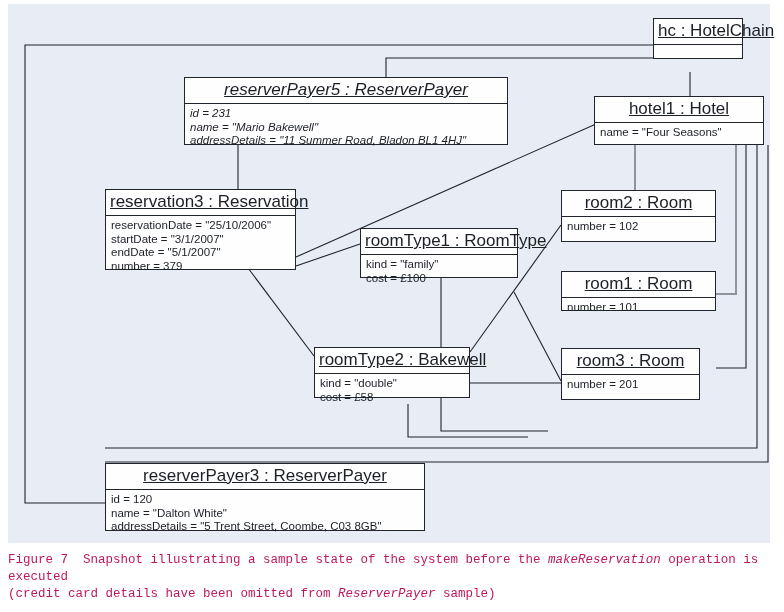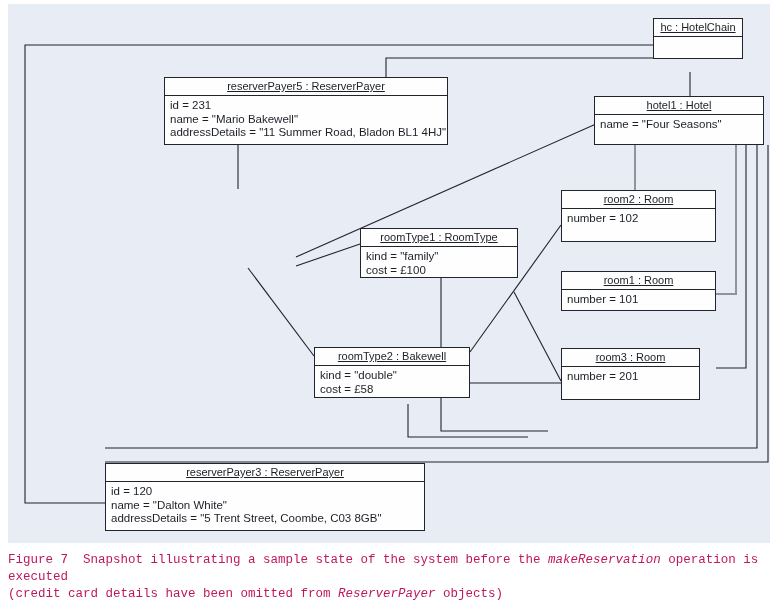--- a/index.html
+++ b/index.html
@@ -42,21 +42,21 @@
     position: absolute;
     background: #fefefe;
     border: 1px solid #20242c;
     box-sizing: border-box;
     font-family: "Liberation Sans", sans-serif;
   }
   .obj .hdr {
     text-align: center;
     border-bottom: 1px solid #20242c;
     padding: 2px 4px 3px 4px;
-    font-size: 11px;
+    font-size: 17px;
     color: #1b1f26;
     white-space: nowrap;
   }
   .obj .hdr span {
     text-decoration: underline;
   }
   .obj .body {
     padding: 3px 5px 4px 5px;
     font-size: 11.5px;
     line-height: 13.5px;
@@ -135,31 +135,42 @@
 
     <div class="obj" style="left:586px; top:92px; width:170px; height:49px;">
       <div class="hdr">
         <span>hotel1 : Hotel</span>
       </div>
       <div class="body">
         <div>name = "Four Seasons"</div>
       </div>
     </div>
 
-    <div class="obj" style="left:156px; top:73px; width:284px; height:68px;">
+    <div class="obj" style="left:176px; top:73px; width:324px; height:68px;font-style:italic;">
       <div class="hdr">
         <span>reserverPayer5 : ReserverPayer</span>
       </div>
       <div class="body">
         <div>id = 231</div>
         <div>name = "Mario Bakewell"</div>
         <div>addressDetails = "11 Summer Road, Bladon BL1 4HJ"</div>
       </div>
     </div>
 
+    <div class="obj" style="left:97px; top:185px; width:191px; height:81px;">
+      <div class="hdr">
+        <span>reservation3 : Reservation</span>
+      </div>
+      <div class="body">
+        <div>reservationDate = "25/10/2006"</div>
+        <div>startDate = "3/1/2007"</div>
+        <div>endDate = "5/1/2007"</div>
+        <div>number = 379</div>
+      </div>
+    </div>
 
     <div class="obj" style="left:352px; top:224px; width:158px; height:50px;">
       <div class="hdr">
         <span>roomType1 : RoomType</span>
       </div>
       <div class="body">
         <div>kind = "family"</div>
         <div>cost = £100</div>
       </div>
     </div>
@@ -209,16 +220,16 @@
         <div>id = 120</div>
         <div>name = "Dalton White"</div>
         <div>addressDetails = "5 Trent Street, Coombe, C03 8GB"</div>
       </div>
     </div>
 
   </div>
 
   <div id="caption">
     <div><span>Figure 7</span><span>&nbsp; </span><span>Snapshot illustrating a sample state of the system before the </span><i>makeReservation</i><span> operation is executed</span></div>
-    <div><span>(credit card details have been omitted from </span><i>ReserverPayer</i><span> objects)</span></div>
+    <div><span>(credit card details have been omitted from </span><i>ReserverPayer</i><span> sample)</span></div>
   </div>
 
 </div>
 
 </body></html>

